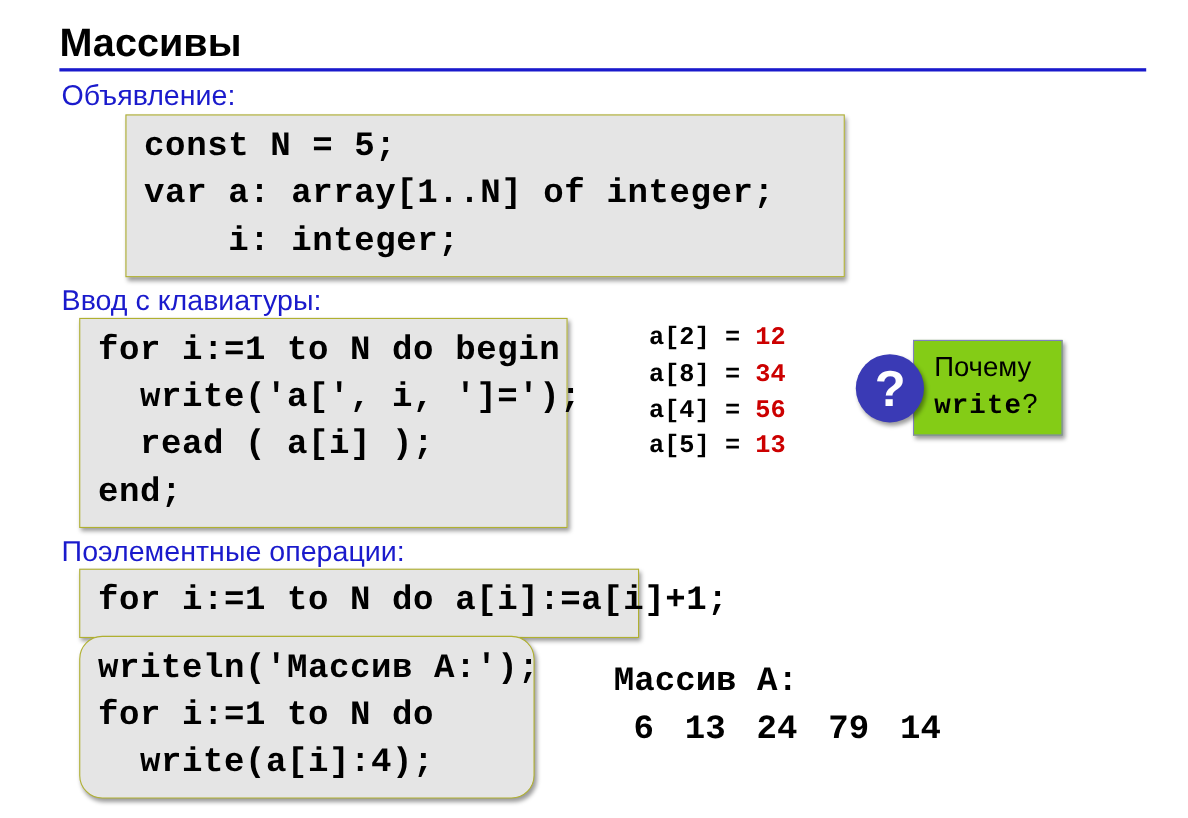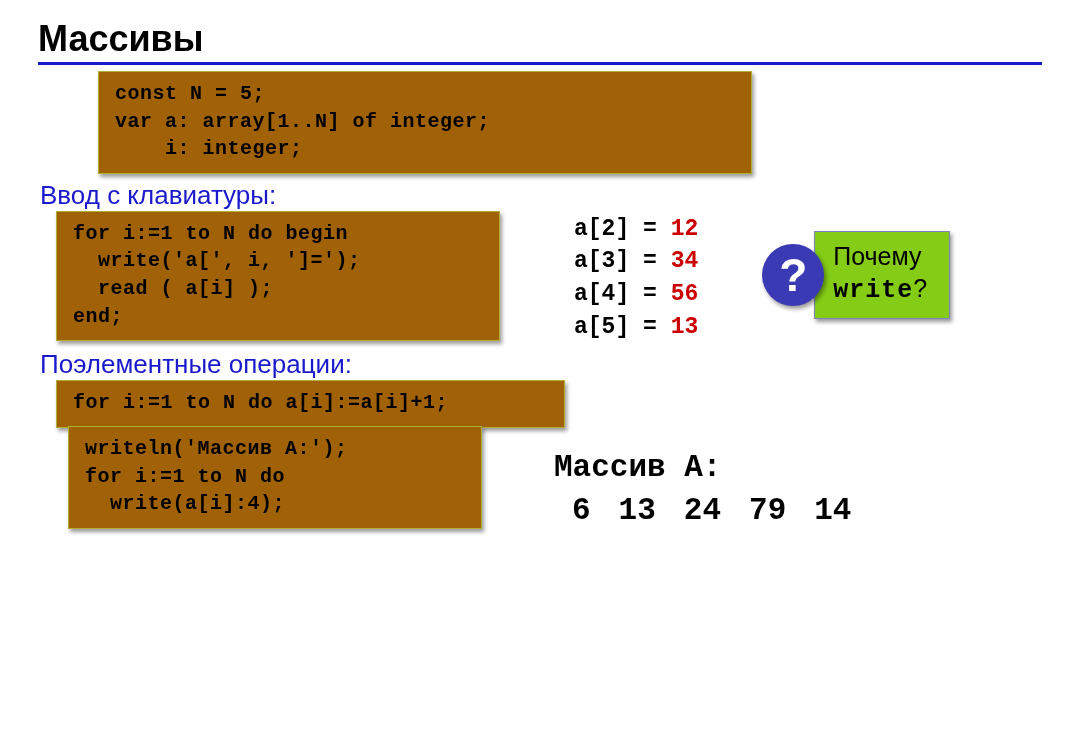--- a/index.html
+++ b/index.html
@@ -5,56 +5,56 @@
   body {
     margin: 0;
     padding: 0;
     background: #fff;
     font-family: Arial, Helvetica, sans-serif;
     width: 1080px;
     height: 744px;
     overflow: hidden;
   }
   .page {
-    padding: 18px 38px 0 38px;
+    padding: 18px 38px 0 54px;
   }
   .title {
     font-size: 36px;
     font-weight: bold;
     color: #000;
     margin: 0 0 2px 0;
   }
   .hr {
     height: 3px;
     background: #1a1acc;
     margin-bottom: 6px;
   }
   .section-label {
     color: #1a1acc;
     font-size: 26px;
     font-weight: 400;
     margin: 6px 0 2px 2px;
   }
   .codebox {
-    background: #a16207;
+    background: #e5e5e5;
     border: 1px solid #b0b030;
     box-shadow: 2px 3px 4px rgba(0,0,0,0.4);
     padding: 8px 16px 10px 16px;
     font-family: "Courier New", Courier, monospace;
     font-weight: bold;
-    font-size: 20px;
+    font-size: 31px;
     line-height: 1.38;
     color: #000;
     letter-spacing: 0.5px;
     white-space: pre;
   }
   .box1 { margin-left: 60px; width: 620px; }
   .box2 { margin-left: 18px; width: 410px; margin-top: -2px; }
   .box3 { margin-left: 18px; width: 475px; margin-top: -2px; }
-  .box4 { margin-left: 30px; width: 380px; margin-top: -2px; }
+  .box4 { margin-left: 18px; width: 380px; margin-top: -2px; border-radius: 21px; }
 
   .row {
     display: flex;
     align-items: flex-start;
     gap: 24px;
   }
   .output-list {
     font-family: "Courier New", Courier, monospace;
     font-weight: bold;
     font-size: 23px;
@@ -117,34 +117,35 @@
   .output-final .numbers { padding-left: 18px; }
 </style>
 </head>
 <body>
 
 <div class="page">
 
   <div class="title">Массивы</div>
   <div class="hr"></div>
 
+  <div class="section-label">Объявление:</div>
   <div class="codebox box1">const N = 5;
 var a: array[1..N] of integer;
     i: integer;</div>
 
   <div class="section-label">Ввод с клавиатуры:</div>
   <div class="row">
     <div class="codebox box2">for i:=1 to N do begin
   write('a[', i, ']=');
   read ( a[i] );
 end;</div>
 
     <div class="output-list">
       <div><span>a[2] = </span><span class="red">12</span></div>
-      <div><span>a[3] = </span><span class="red">34</span></div>
+      <div><span>a[8] = </span><span class="red">34</span></div>
       <div><span>a[4] = </span><span class="red">56</span></div>
       <div><span>a[5] = </span><span class="red">13</span></div>
     </div>
 
     <div class="callout">
       <div class="q-circle">?</div>
       <div class="callout-box">
         <div>Почему</div>
         <div><span class="mono">write</span><span>?</span></div>
       </div>

